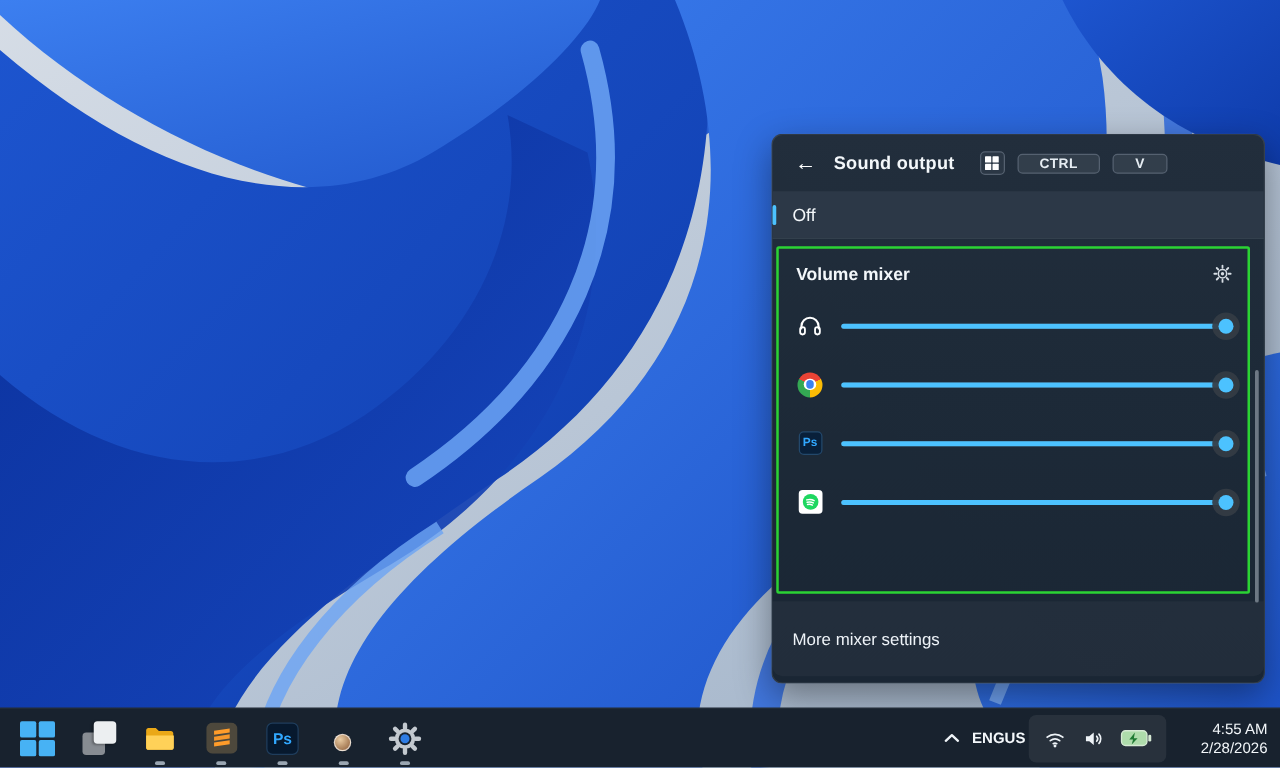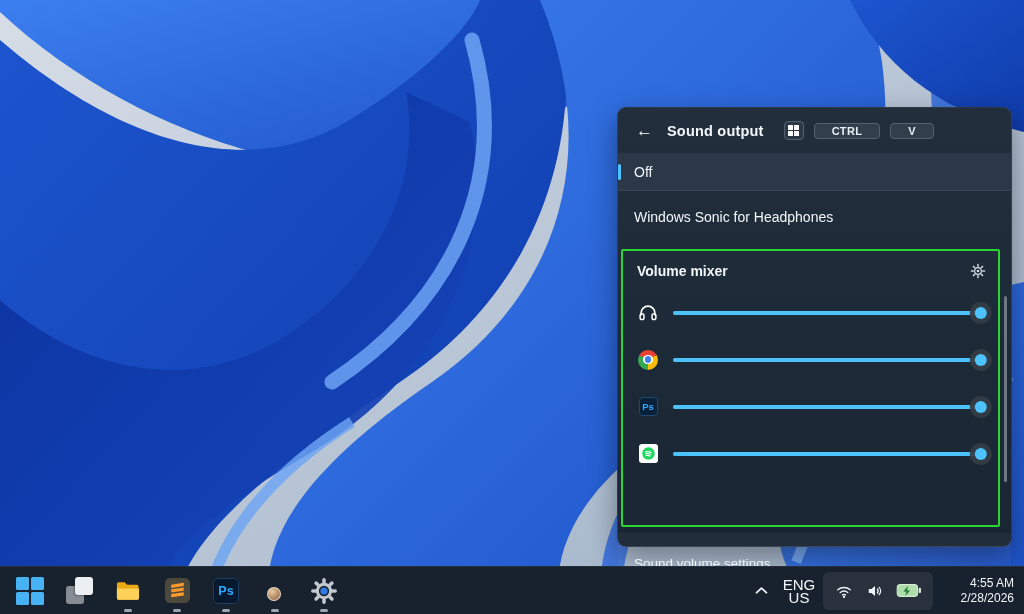--- a/index.html
+++ b/index.html
@@ -102,21 +102,21 @@
     color:#31a8ff;font-size:12.5px;font-weight:700;display:flex;align-items:center;justify-content:center;}
   .chrome-lg{width:27px;height:27px;}
   .chrome-wrap{position:relative;}
   .avatar{position:absolute;top:-4px;right:-6px;width:14px;height:14px;border-radius:50%;
     background:radial-gradient(circle at 35% 30%,#e9cba2,#8a5a36);border:1px solid rgba(255,255,255,.65);}
 
   .tb-right{display:flex;align-items:center;gap:3px;padding-right:10px;}
   .tray-btn{background:none;border:none;color:var(--txt);cursor:pointer;border-radius:5px;
     display:flex;align-items:center;justify-content:center;}
   .chev-btn{width:28px;height:40px;}
-  .lang{flex-direction:column;line-height:13px;font-size:15px;width:42px;height:40px;text-align:center;}
+  .lang{flex-direction:row;line-height:13px;font-size:12px;width:42px;height:40px;text-align:center;font-weight:bold;}
   .tray-group{gap:11px;height:38px;padding:0 11px;background:rgba(255,255,255,.07);border-radius:6px;}
   .clock{flex-direction:column;align-items:flex-end;line-height:15px;font-size:12px;width:78px;height:40px;justify-content:center;}
 </style>
 </head>
 <body>
 
 <div class="desktop">
 
   <svg class="wallpaper" width="1024" height="614" viewBox="0 0 1024 614" preserveAspectRatio="none">
     <defs>
@@ -165,23 +165,20 @@
       </span>
       <span class="key">CTRL</span>
       <span class="key">V</span>
     </header>
 
     <div class="device selected">
       <span class="accent-pill"></span>
       <span>Off</span>
     </div>
     <div class="divider"></div>
-    <div class="device tall">
-      <span>Windows Sonic for Headphones</span>
-    </div>
 
     <div class="mixer">
       <div class="mixer-head">
         <h2 class="mixer-title">Volume mixer</h2>
         <button class="gear-btn">
           <svg viewBox="0 0 24 24" width="16" height="16">
             <g stroke="#d6dde4" fill="none">
               <circle cx="12" cy="12" r="5" stroke-width="1.8"></circle>
               <g stroke-width="2.2" stroke-linecap="round">
                 <path d="M19.2 12h2.6M17.1 17.1l1.8 1.8M12 19.2v2.6M6.9 17.1l-1.8 1.8M4.8 12H2.2M6.9 6.9 5.1 5.1M12 4.8V2.2M17.1 6.9l1.8-1.8"></path>
@@ -250,21 +247,21 @@
               <div class="fill"></div>
             </div>
           <div class="thumb"></div>
         </div>
       </div>
     </div>
 
     <span class="scroll-thumb"></span>
 
     <footer class="flyout-footer">
-      <span>Sound volume settings</span>
+      <span>More mixer settings</span>
     </footer>
   </section>
 
   <nav class="taskbar">
     <div class="tb-left">
 
       <button class="tb-btn">
         <span class="win-start">
             <i></i>
             <i></i>

